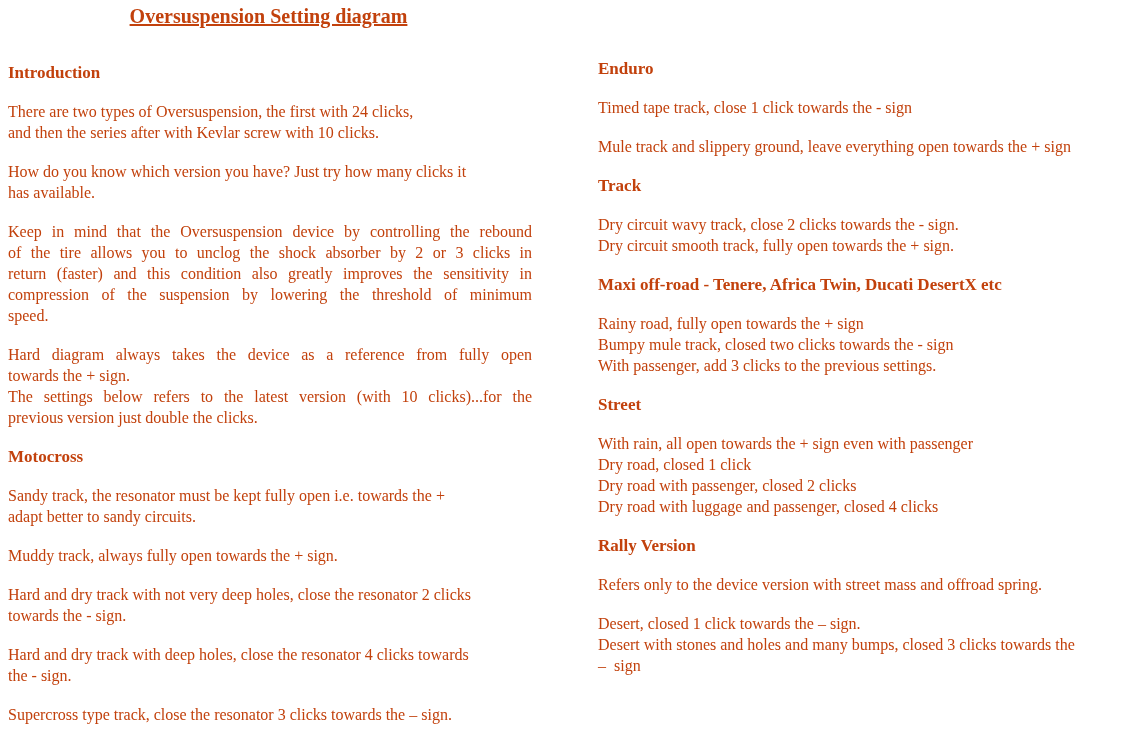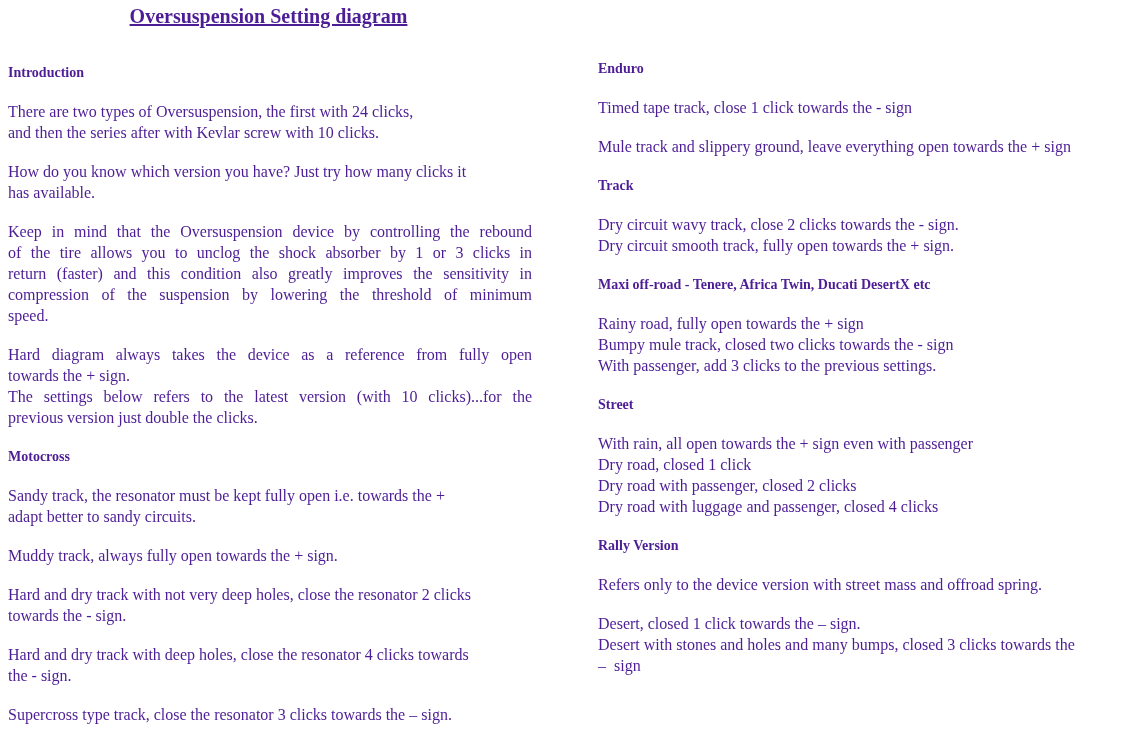--- a/index.html
+++ b/index.html
@@ -5,21 +5,21 @@
   html, body {
     margin: 0;
     padding: 0;
     background: #ffffff;
   }
   .page {
     position: relative;
     width: 1131px;
     height: 743px;
     background: #ffffff;
-    color: #4c1d95;
+    color: #c2410c;
     font-family: "Liberation Serif", "DejaVu Serif", serif;
     font-size: 16px;
     line-height: 21px;
     overflow: hidden;
   }
   .doc-title {
     position: absolute;
     left: 8px;
     top: 3px;
     width: 521px;
@@ -34,21 +34,21 @@
   .col {
     position: absolute;
     width: 524px;
   }
   .col-left  { left: 8px;   top: 62px; }
   .col-right { left: 598px; top: 58px; }
   .block { margin: 0 0 18px 0; }
   .block.tight { margin-bottom: 0; }
   .heading {
     font-weight: bold;
-    font-size: 14px;
+    font-size: 17px;
   }
   .line {
     white-space: pre;  
   }
   .para.justify .line:not(:last-child) {
     white-space: normal;
     text-align: justify;
     text-align-last: justify;
   }
 </style>
@@ -63,21 +63,21 @@
       <div class="block para">
         <div class="line">There are two types of Oversuspension, the first with 24 clicks,</div>
         <div class="line">and then the series after with Kevlar screw with 10 clicks.</div>
       </div>
       <div class="block para">
         <div class="line">How do you know which version you have? Just try how many clicks it</div>
         <div class="line">has available.</div>
       </div>
       <div class="block para justify">
         <div class="line">Keep in mind that the Oversuspension device by controlling the rebound</div>
-        <div class="line">of the tire allows you to unclog the shock absorber by 1 or 3 clicks in</div>
+        <div class="line">of the tire allows you to unclog the shock absorber by 2 or 3 clicks in</div>
         <div class="line">return (faster) and this condition also greatly improves the sensitivity in</div>
         <div class="line">compression of the suspension by lowering the threshold of minimum</div>
         <div class="line">speed.</div>
       </div>
       <div class="block para justify tight">
         <div class="line">Hard diagram always takes the device as a reference from fully open</div>
         <div class="line">towards the + sign.</div>
       </div>
       <div class="block para justify">
         <div class="line">The settings below refers to the latest version (with 10 clicks)...for the</div>

